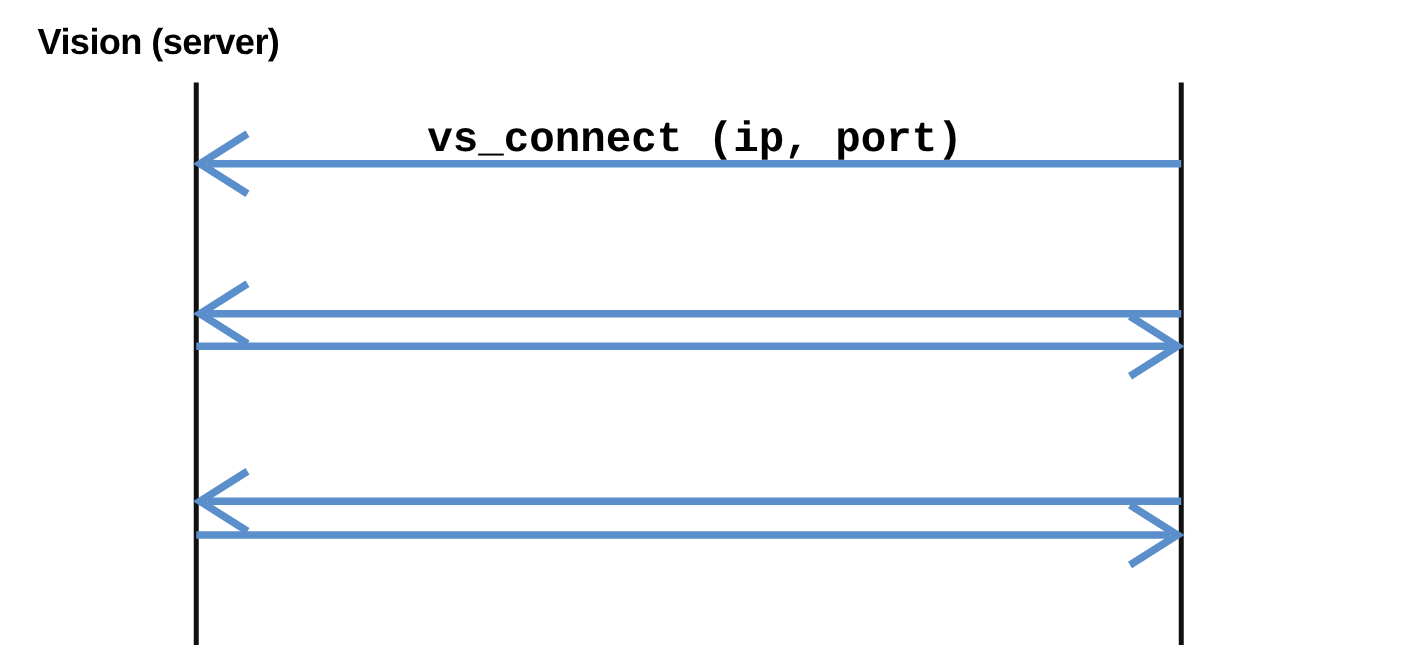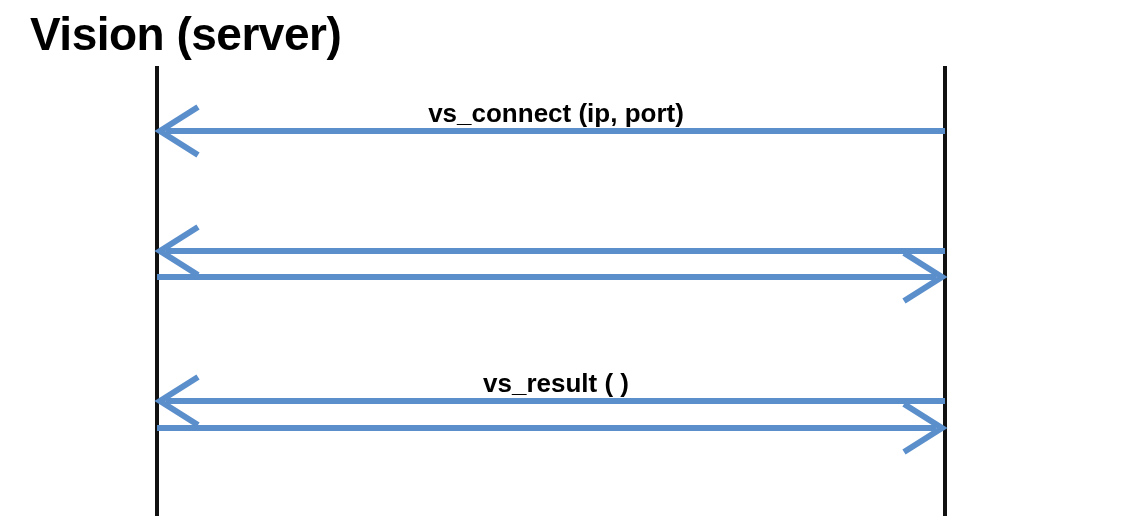--- a/index.html
+++ b/index.html
@@ -15,43 +15,43 @@
     position: relative;
     width: 1134px;
     height: 520px;
     background: #ffffff;
     overflow: hidden;
   }
   .actor-label {
     position: absolute;
     font-family: "Liberation Sans", sans-serif;
     font-weight: bold;
-    font-size: 46px;
+    font-size: 29px;
     line-height: 40px;
     color: #000000;
     white-space: nowrap;
     letter-spacing: -0.5px;
   }
   #actor-label-left  { left: 30px;  top: 14px; }
   #actor-label-right { left: 838px; top: 14px; }
 
   .lifeline {
     position: absolute;
     top: 66px;
     width: 4px;
     height: 450px;
     background: #111111;
   }
   #lifeline-left  { left: 155px; }
   #lifeline-right { left: 943px; }
   .msg-label {
     position: absolute;
-    font-family: Liberation Sans, sans-serif;
+    font-family: Liberation Mono, monospace;
     font-weight: bold;
-    font-size: 26px;
+    font-size: 34px;
     line-height: 30px;
     color: #000000;
     white-space: nowrap;
     text-align: center;
     transform: translateX(-50%);
   }
   svg.arrow-layer {
     position: absolute;
     left: 0;
     top: 0;
@@ -65,21 +65,20 @@
   <div class="actor-label" id="actor-label-left">Vision (server)</div>
 
 
   <div class="lifeline" id="lifeline-left"></div>
 
   <div class="lifeline" id="lifeline-right"></div>
 
   <div class="msg-label" style="left:556px; top:98px;">vs_connect (ip, port)</div>
 
 
-  <div class="msg-label" style="left:556px; top:368px;">vs_result ( )</div>
 
   <svg class="arrow-layer" width="1134" height="520">
 
     <g>
       <line x1="945" y1="131" x2="166" y2="131" stroke="#5B8FCC" stroke-width="6"></line>
       <polyline points="198,107 160,131 198,155" fill="none" stroke="#5B8FCC" stroke-width="6" stroke-linecap="butt" stroke-linejoin="miter"></polyline>
     </g>
 
     <g>
       <line x1="945" y1="251" x2="166" y2="251" stroke="#5B8FCC" stroke-width="6"></line>

